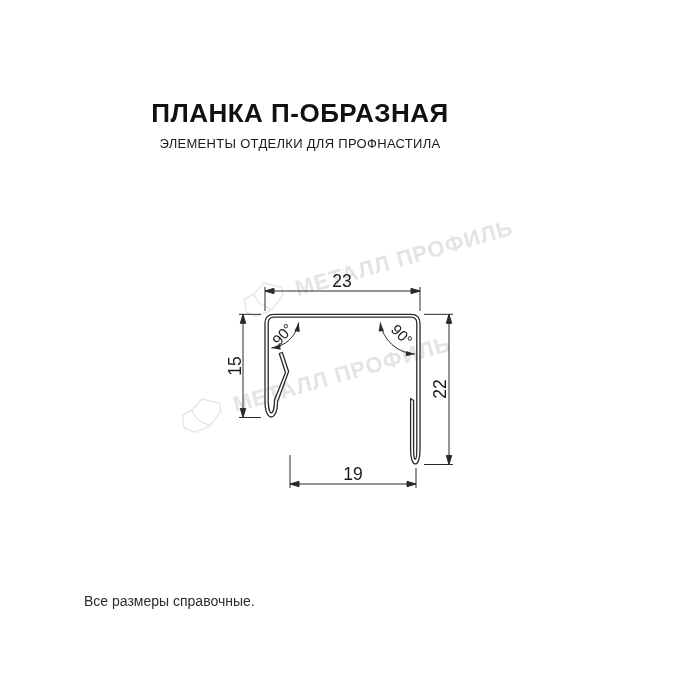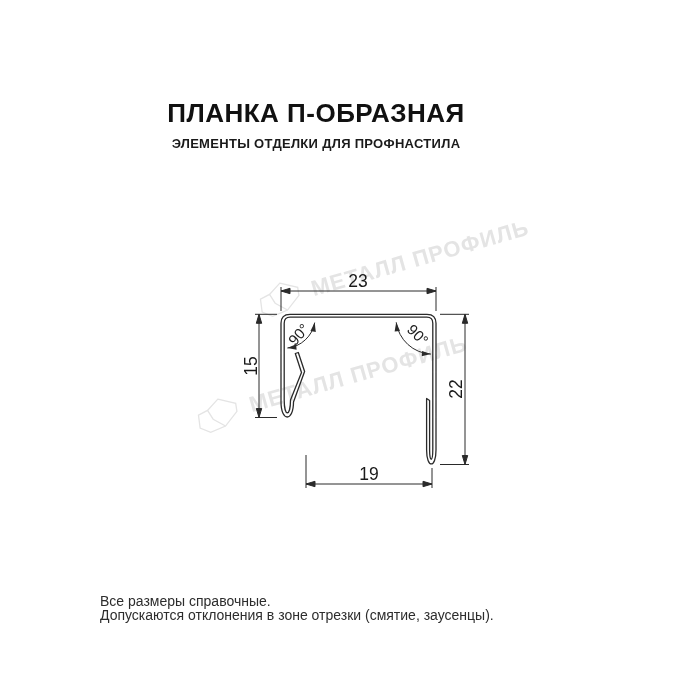--- a/index.html
+++ b/index.html
@@ -1,21 +1,21 @@
 <!DOCTYPE html>
 <html><head>
 <meta charset="utf-8">
 <style>
   html,body{margin:0;padding:0;background:#fff;}
   .page{position:relative;width:600px;height:700px;background:#ffffff;overflow:hidden;
-        font-family:"Liberation Sans","DejaVu Sans",sans-serif;margin-left:16px;}
+        font-family:"Liberation Sans","DejaVu Sans",sans-serif;}
   
   .title-block{position:absolute;top:101px;left:0;right:0;text-align:center;color:#111;}
   .title-line{font-size:26px;font-weight:700;line-height:25px;letter-spacing:0.5px;margin:0;color:#111;}
-  .subtitle{font-size:13px;font-weight:700;letter-spacing:0.3px;margin-top:10px;color:#1a1a1a;}
+  .subtitle{font-size:13px;font-weight:400;letter-spacing:0.3px;margin-top:10px;color:#1a1a1a;}
   
   .wm{position:absolute;display:flex;align-items:center;gap:10px;transform-origin:0 50%;
       transform:rotate(-16deg);z-index:1;pointer-events:none;}
   .wm-text{font-size:22px;font-weight:700;letter-spacing:1px;color:#e4e4e4;white-space:nowrap;}
   .wm-a{left:242px;top:288px;}
   .wm-b{left:180px;top:404px;}
   .wm-logo{flex:0 0 auto;}
   
   .diagram{position:absolute;left:0;top:0;z-index:2;}
   .diagram text{font-family:"Liberation Sans","DejaVu Sans",sans-serif;fill:#1a1a1a;}
@@ -118,16 +118,15 @@
     <g fill="#2a2a2a">
       <path d="M 380.2,322.3 A 37 37 0 0 0 414.9,354.1" fill="none" stroke="#2a2a2a" stroke-width="1"></path>
       <use href="#arr" transform="translate(380.2 322.3) rotate(-97)"></use>
       <use href="#arr" transform="translate(414.9 354.1) rotate(3)"></use>
     </g>
     <text class="angle-label" x="398" y="338.5" text-anchor="middle" transform="rotate(45 398 338.5)">90°</text>
   </svg>
 
   <div class="footer">
     <div>Все размеры справочные.</div>
-    <div>Допускаются отклонения в зоне отрезки (смятие, заусенцы).</div>
   </div>
 
 </div>
 
 </body></html>

